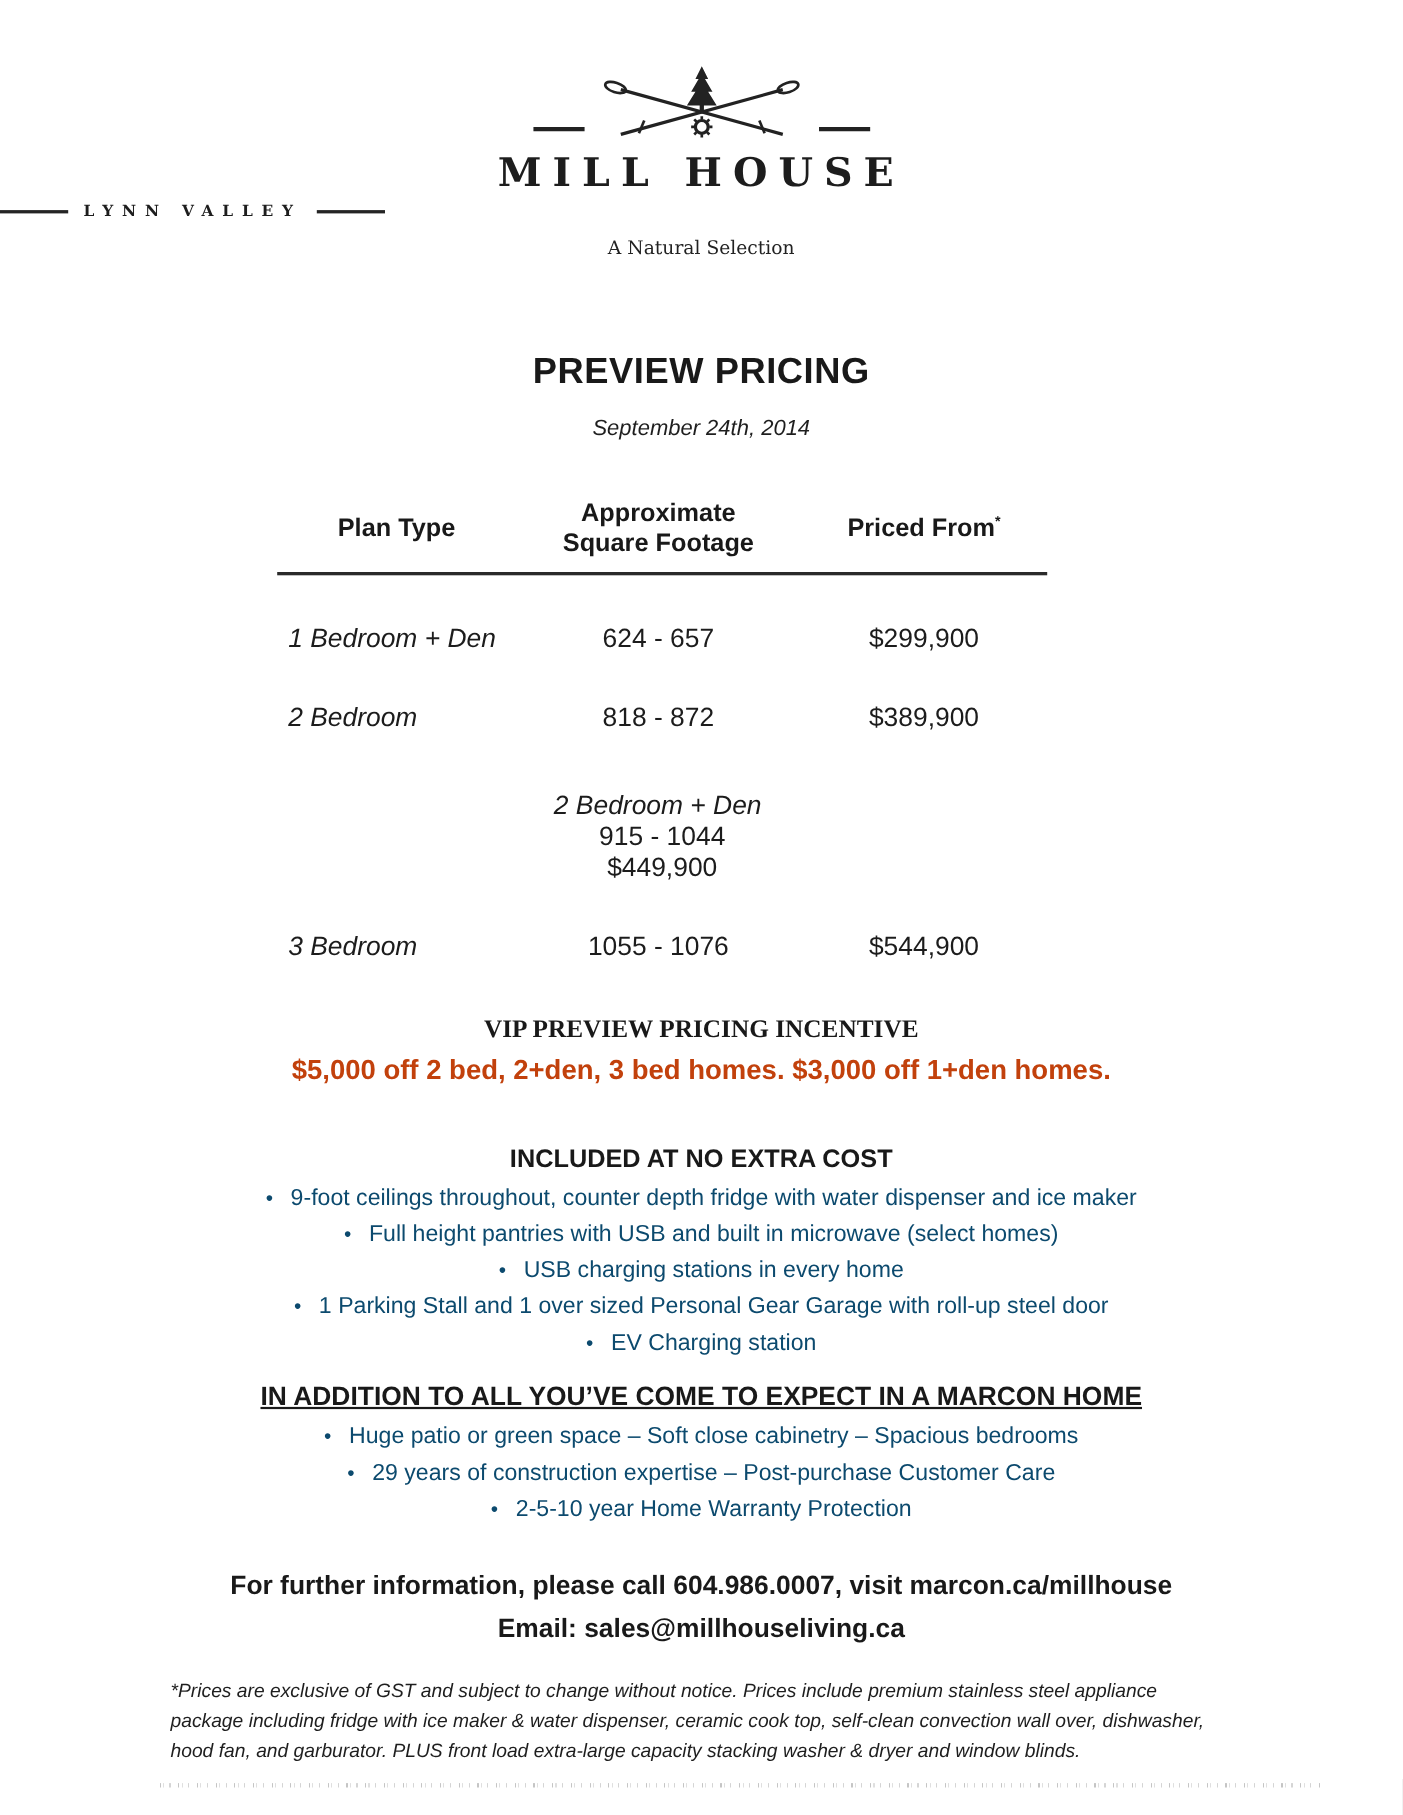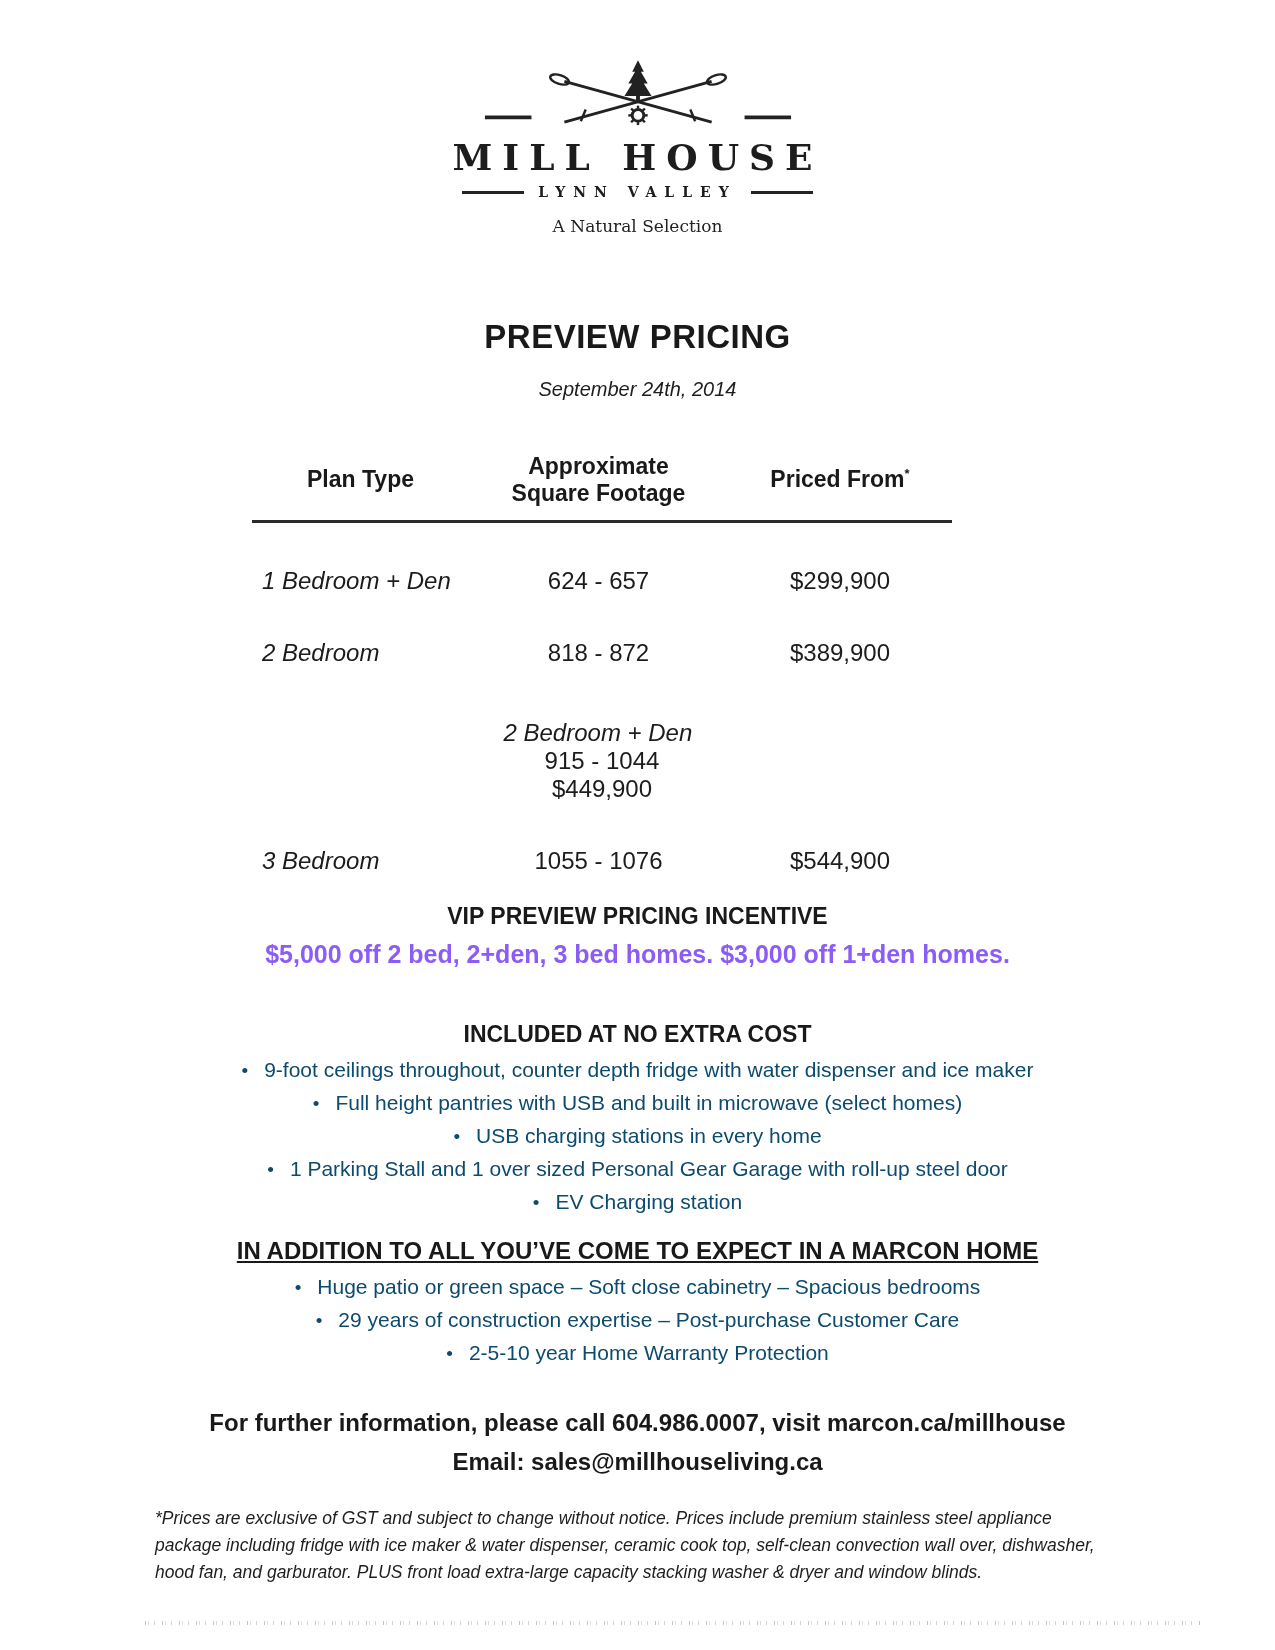--- a/index.html
+++ b/index.html
@@ -16,21 +16,21 @@
   .brand{padding-top:60px;text-align:center;}
   .brand-icon{display:block;margin:0 auto;}
   .brand-icon line, .brand-icon ellipse, .brand-icon circle{stroke:#222;}
   .brand-icon polygon{fill:#222;}
   .brand-name{
     font-family:"DejaVu Serif", serif;
     font-size:36px;font-weight:bold;letter-spacing:10px;
     margin-top:4px;color:#1d1d1d;
   }
   .brand-sub{
-    display:flex;align-items:center;justify-content:center;gap:14px;
+    display:flex;align-items:center;gap:14px;
     margin-top:6px;
   }
   .brand-sub .rule{width:62px;height:3px;background:#242424;}
   .brand-sub-text{
     font-family:"DejaVu Serif", serif;
     font-size:14px;font-weight:bold;letter-spacing:8px;color:#1d1d1d;
   }
   .brand-tagline{
     margin-top:16px;
     font-family:"DejaVu Serif", serif;
@@ -56,24 +56,24 @@
   .th sup{font-size:13px;vertical-align:super;}
   .ptable .hrule{height:3px;background:#2a2a2a;margin-top:14px;}
   .ptable .tr{display:flex;align-items:center;margin-top:44px;}
   .ptable .tr.gap-lg{margin-top:52px;flex-direction:column;}
   .ptable .td{font-size:24px;color:#1c1c1c;}
   .ptable .td.col-plan{text-align:left;padding-left:10px;box-sizing:border-box;font-style:italic;}
   
   .section-heading{
     text-align:center;font-weight:bold;font-size:23px;color:#191919;
   }
-  .incentive-heading{margin-top:28px;}
+  .incentive-heading{margin-top:48px;font-family:Liberation Serif, serif;}
   .incentive-text{
     margin-top:10px;text-align:center;
-    font-size:25px;font-weight:bold;color:#8b5cf6;
+    font-size:25px;font-weight:bold;color:#c2410c;
   }
   .included-heading{margin-top:52px;}
   .bullet-list{margin-top:8px;}
   .bullet-line{
     text-align:center;font-size:21px;color:#0c4a6e;
     margin-top:11px;line-height:1.05;
   }
   .bullet-line .dot{display:inline-block;margin-right:16px;font-size:19px;}
   .addition-heading{margin-top:24px;font-size:24px;text-decoration:underline;}
   

